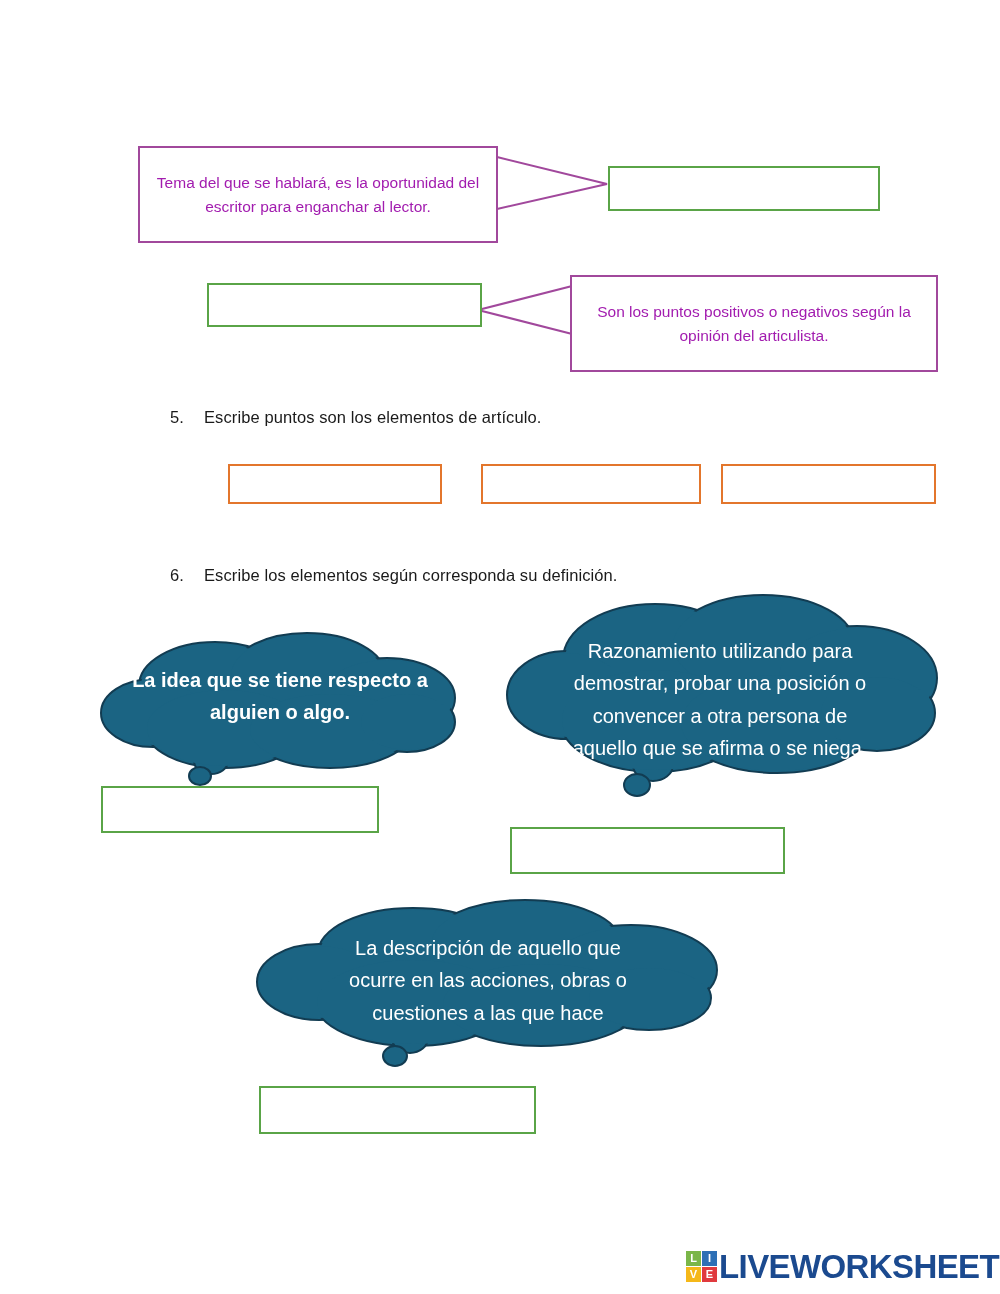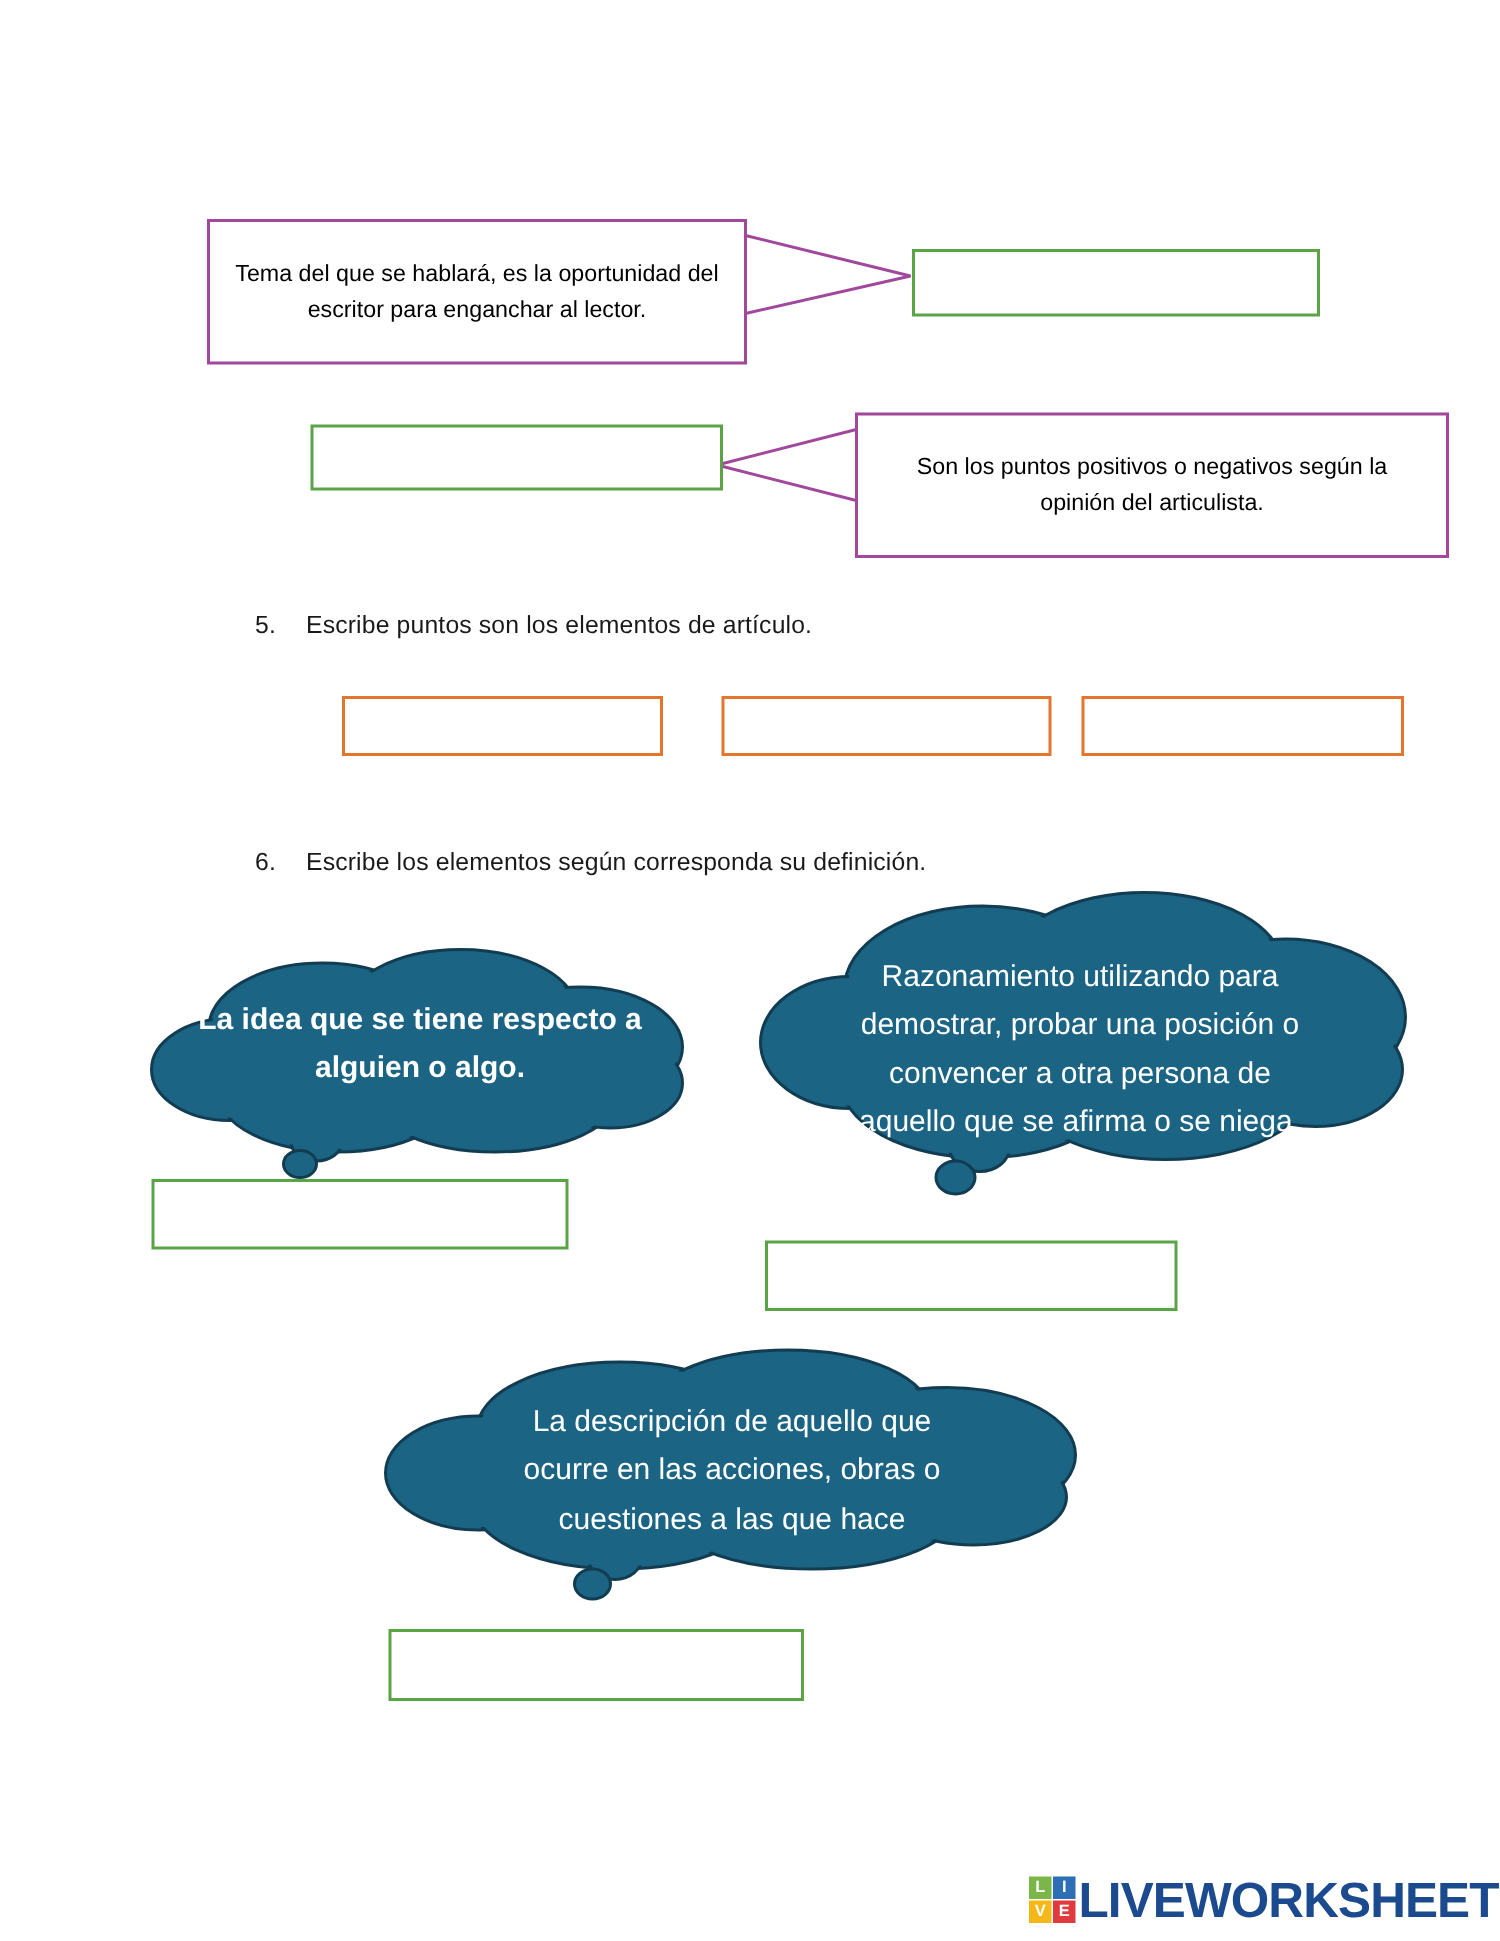--- a/index.html
+++ b/index.html
@@ -25,21 +25,21 @@
     position: absolute;
     box-sizing: border-box;
     border: 2px solid #a1489c;
     background: #ffffff;
     display: flex;
     align-items: center;
     justify-content: center;
     text-align: center;
     font-size: 15.5px;
     line-height: 1.5;
-    color: #000000;
+    color: #a21caf;
     padding: 6px 14px;
   }
   .callout-tail {
     position: absolute;
     overflow: visible;
     pointer-events: none;
   }
 
   
   .ansbox {
@@ -136,21 +136,21 @@
   <div class="callout" style="left:138px; top:146px; width:360px; height:97px;">
     <span>Tema del que se hablará, es la oportunidad del escritor para enganchar al lector.</span>
   </div>
   <div class="ansbox" style="left:608px; top:166px; width:272px; height:45px;" title=""></div>
 
   <svg class="callout-tail" style="left:472px; top:280px; width:110px; height:60px;" viewBox="0 0 110 60">
     <path d="M 108 4 L 50 30 L 108 56 Z" fill="#ffffff" stroke="none"></path>
     <path d="M 108 4 L 6 30 L 108 56" fill="none" stroke="#a1489c" stroke-width="2" stroke-linejoin="miter"></path>
   </svg>
   <div class="ansbox" style="left:207px; top:283px; width:275px; height:44px;" title=""></div>
-  <div class="callout" style="left:570px; top:275px; width:396px; height:97px;">
+  <div class="callout" style="left:570px; top:275px; width:368px; height:97px;">
     <span>Son los puntos positivos o negativos según la opinión del articulista.</span>
   </div>
 
   <div class="question" style="left:170px; top:408px;">
     <span class="qnum">5.</span><span>Escribe puntos son los elementos de artículo.</span>
   </div>
 
   <div class="ansbox orange" style="left:228px; top:464px; width:214px; height:40px;" title=""></div>
   <div class="ansbox orange" style="left:481px; top:464px; width:220px; height:40px;" title=""></div>
   <div class="ansbox orange" style="left:721px; top:464px; width:215px; height:40px;" title=""></div>

